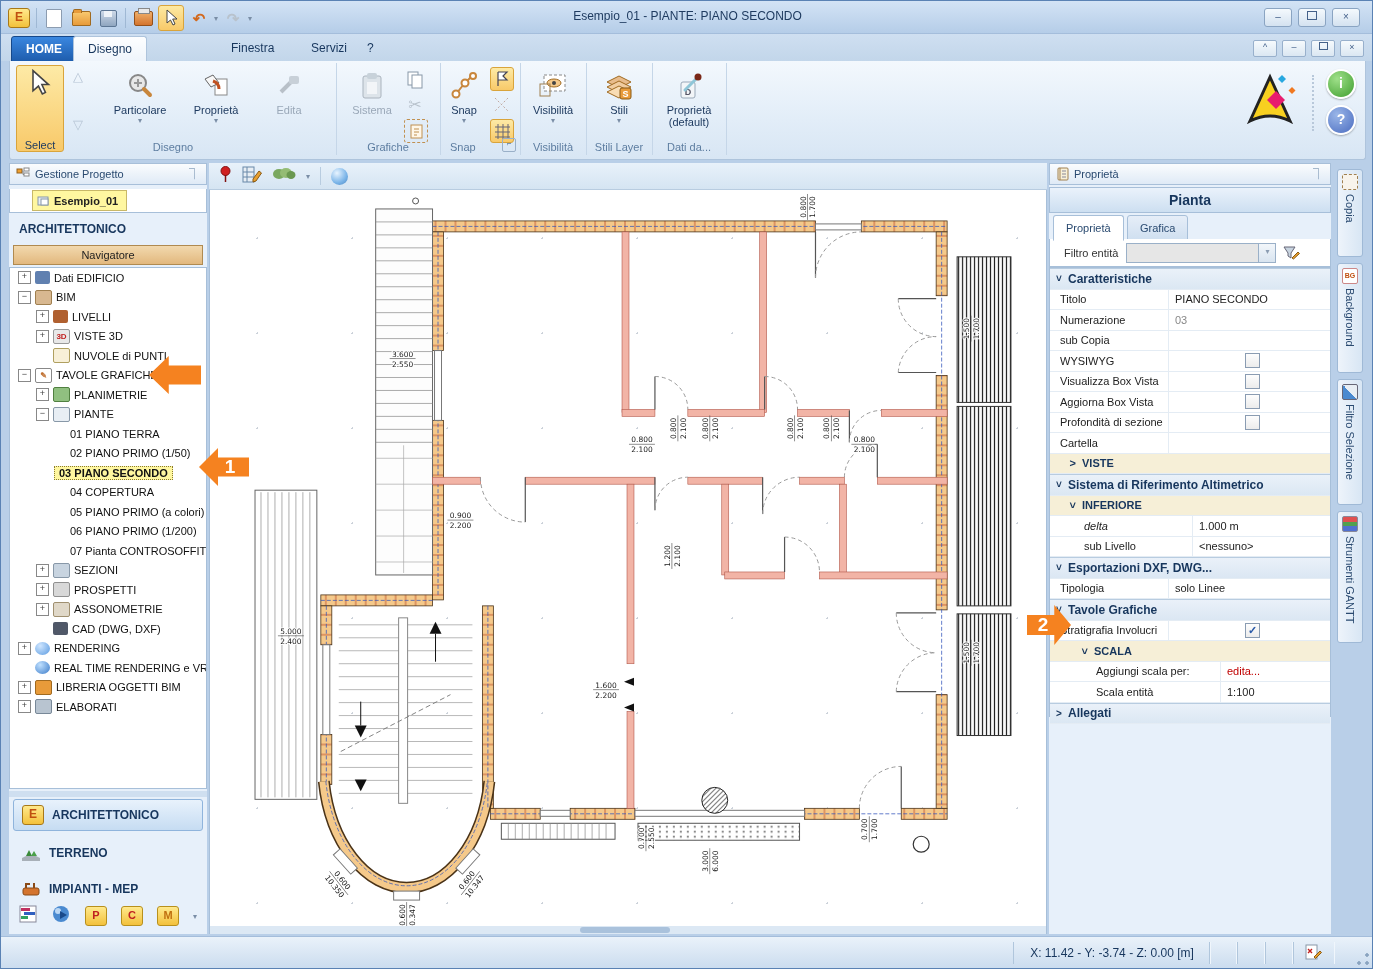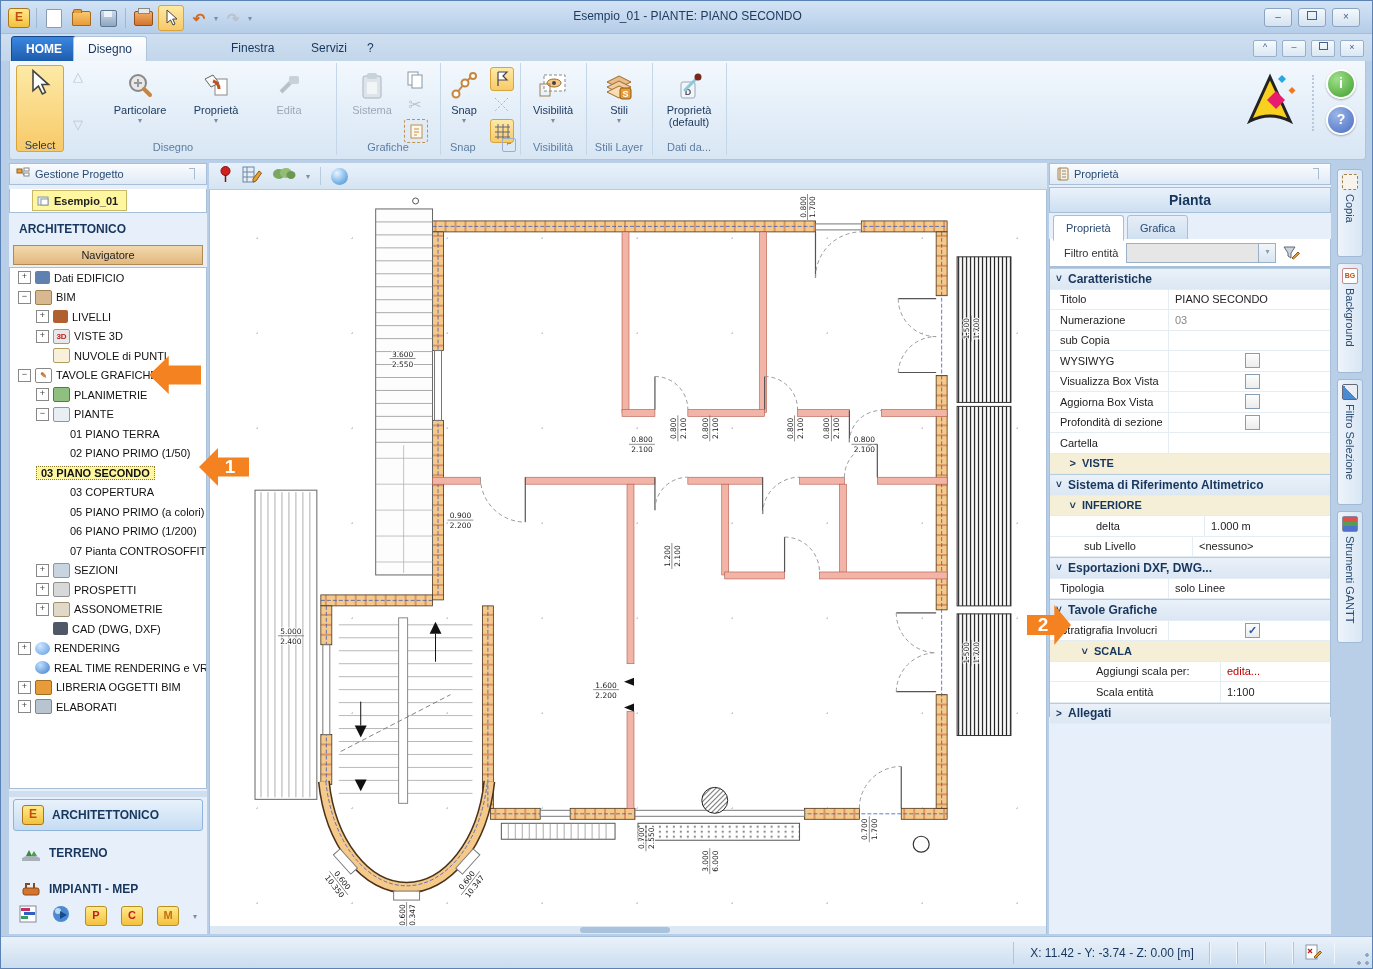--- a/index.html
+++ b/index.html
@@ -406,25 +406,25 @@
         <span class="expbox">−</span>
         <span class="tico" style="background:#e8eef4;border:1px solid #8898a8;"></span>
         <span>PIANTE</span>
       </div>
     <div class="titem" style="padding-left:60px;">
         <span>01 PIANO TERRA</span>
       </div>
     <div class="titem" style="padding-left:60px;">
         <span>02 PIANO PRIMO (1/50)</span>
       </div>
-    <div class="titem" style="padding-left:26px;">
+    <div class="titem" style="padding-left:44px;">
         <span class="tsel">03 PIANO SECONDO</span>
       </div>
     <div class="titem" style="padding-left:60px;">
-        <span>03 COPERTURA</span>
+        <span>04 COPERTURA</span>
       </div>
     <div class="titem" style="padding-left:60px;">
         <span>05 PIANO PRIMO (a colori)</span>
       </div>
     <div class="titem" style="padding-left:60px;">
         <span>06 PIANO PRIMO (1/200)</span>
       </div>
     <div class="titem" style="padding-left:60px;">
         <span>07 Pianta CONTROSOFFITT</span>
       </div>
@@ -859,21 +859,21 @@
       </div>
     <div class="grow ghdr">
         <span class="chev">˅</span>
         <span>Sistema di Riferimento Altimetrico</span>
       </div>
     <div class="grow gbeige">
         <span class="chev" style="width:26px;text-align:right;padding-right:6px;">˅</span>
         <span>INFERIORE</span>
       </div>
     <div class="grow">
-        <span class="glabel" style="padding-left:46px;">delta</span>
+        <span class="glabel" style="padding-left:34px;font-style:italic;">delta</span>
         <span class="gval">1.000 m</span>
       </div>
     <div class="grow">
         <span class="glabel" style="padding-left:34px;">sub Livello</span>
         <span class="gval">&lt;nessuno&gt;</span>
       </div>
     <div class="grow ghdr">
         <span class="chev">˅</span>
         <span>Esportazioni DXF, DWG...</span>
       </div>

